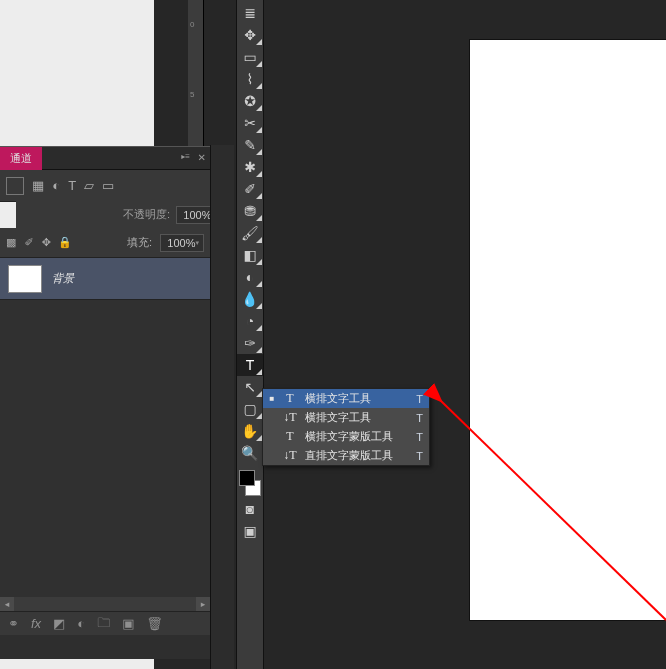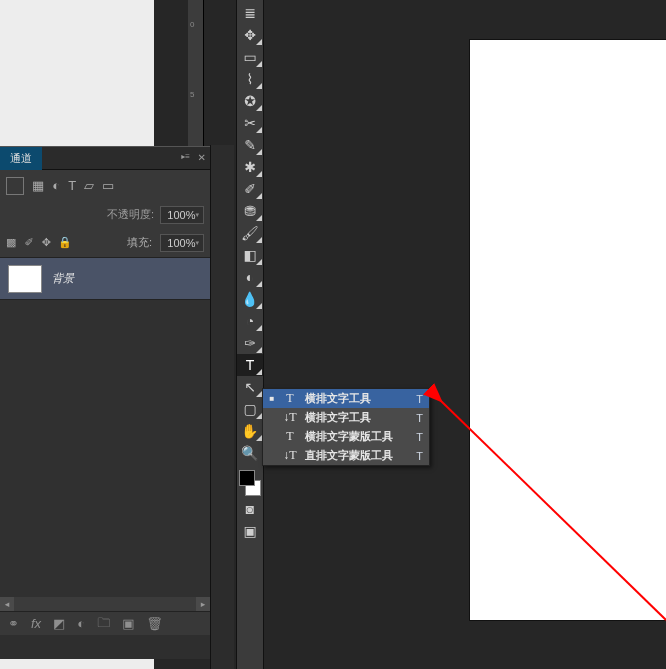--- a/index.html
+++ b/index.html
@@ -10,31 +10,31 @@
 
   
   .app-region { position: absolute; left: 154px; top: 0; right: 0; bottom: 0; background: #262626; }
 
   
   .ruler { position: absolute; left: 188px; top: 0; width: 16px; bottom: 45px; background: #3c3c3c; border-right: 1px solid #000; }
   .ruler-tick { color:#8a8a8a; font-size:8px; position:absolute; left:2px; }
 
   
   .panel-header { position: absolute; left: 0; top: 146px; right: 0; height: 24px; background: #2b2b2b; border-top:1px solid #555; border-bottom:1px solid #111; }
-  .panel-header .tab { display:inline-block; background:#0c4a6e; padding: 4px 10px; color:#ddd; }
+  .panel-header .tab { display:inline-block; background:#be185d; padding: 4px 10px; color:#ddd; }
   .panel-header .close { position:absolute; right:4px; top:5px; color:#999; font-size:10px; }
   .panel-header .chev { position:absolute; right:20px; top:5px; font-size:8px; color:#999; }
 
   
   .opts1 { position:absolute; left:0; top:170px; right:0; height:32px; background:#383838; border-bottom:1px solid #222; display:flex; align-items:center; padding-left:6px; gap:8px; }
   .opts1 .square { width:18px; height:18px; border:1px solid #777; }
   .opts1 .ico { color:#aaa; font-size:13px; }
 
   
-  .opts2 { position:absolute; left:0; top:200px; right:0; height:30px; background:#383838; border-bottom:1px solid #222; display:flex; align-items:center; justify-content:flex-end; padding-right:6px; gap:6px; }
+  .opts2 { position:absolute; left:16px; top:200px; right:0; height:30px; background:#383838; border-bottom:1px solid #222; display:flex; align-items:center; justify-content:flex-end; padding-right:6px; gap:6px; }
   .opts2 .lbl { color:#9d9d9d; }
   .field { background:#2f2f2f; border:1px solid #555; padding:2px 4px; color:#ccc; min-width:44px; display:inline-flex; align-items:center; justify-content:flex-end; }
   .field .tri { font-size:7px; color:#888; }
 
   
   .opts3 { position:absolute; left:0; top:228px; right:0; height:30px; background:#383838; border-bottom:1px solid #222; display:flex; align-items:center; gap:8px; padding:0 6px; }
   .opts3 .ico { color:#aaa; }
   .opts3 .fill-lbl { margin-left:auto; }
 
   
@@ -71,21 +71,21 @@
   
   .canvas-bg { position:absolute; left:264px; top:0; right:0; bottom:0; background:#262626; }
   .docwin { position:absolute; left:470px; top:40px; width:200px; height:580px; background:#fff; box-shadow:0 0 0 1px #111; }
 
   
   .flyout { position:absolute; left:262px; top:388px; width:168px; background:#4a4a4a; border:1px solid #222; box-shadow:2px 2px 4px rgba(0,0,0,.5); }
   .fly-item { display:flex; align-items:center; height:19px; padding:0 6px; gap:8px; color:#e6e6e6; }
   .fly-item.sel { background:#3863a0; }
   .fly-item .mark { width:6px; text-align:center; font-size:8px; }
   .fly-item .fico { width:14px; text-align:center; font-family:serif; font-size:12px; }
-  .fly-item .lbl { flex:1; font-size:11px;font-weight:bold; }
+  .fly-item .lbl { flex:1; font-size:11px; }
   .fly-item .key { color:#cfd7e3; font-size:11px; }
 
   
   .arrow { position:absolute; pointer-events:none; }
 </style>
 </head>
 <body>
 
 <div class="left-gutter"></div>
 <div class="app-region"></div>

